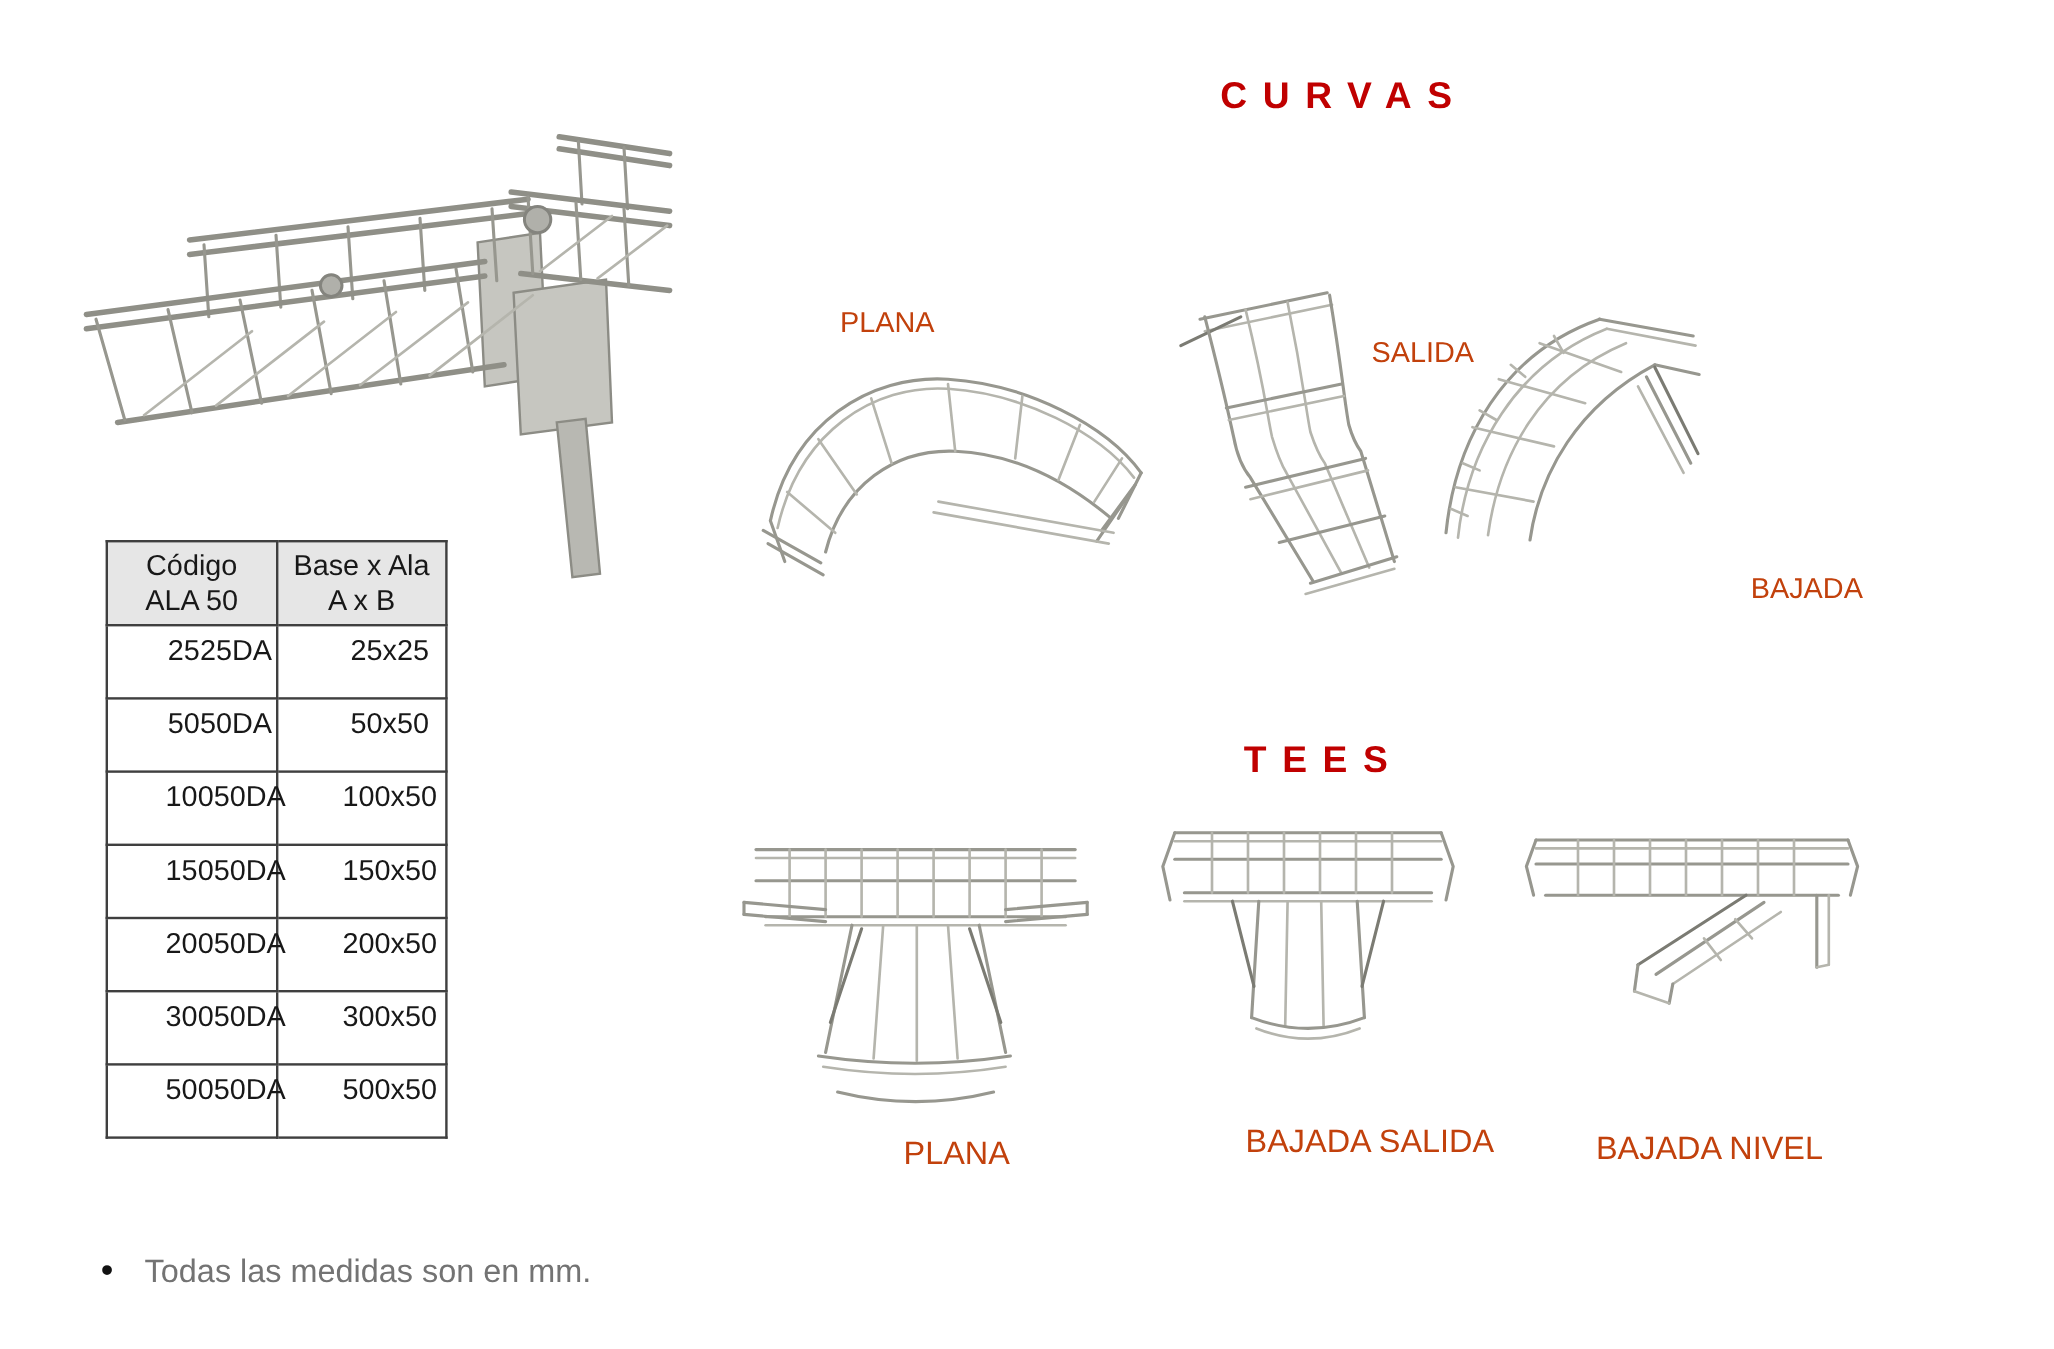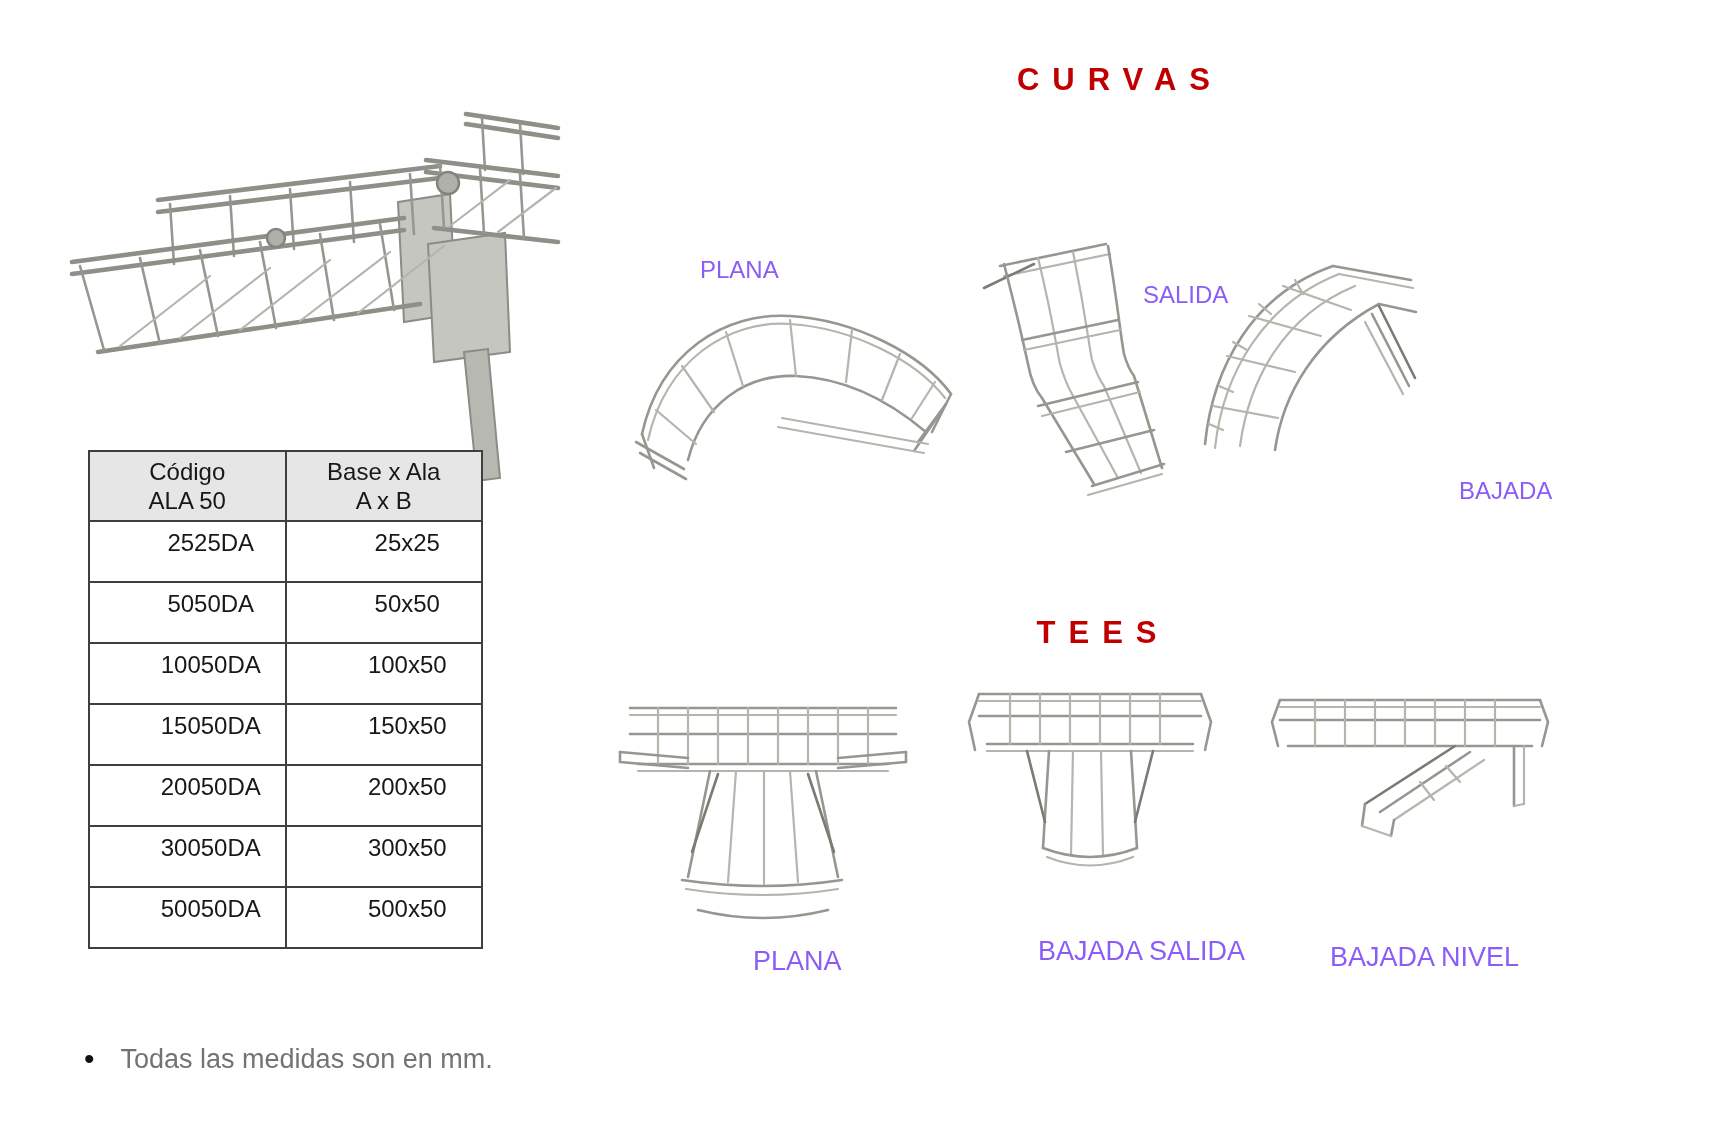--- a/index.html
+++ b/index.html
@@ -7,26 +7,26 @@
     position:relative;width:1712px;height:1124px;background:#ffffff;overflow:hidden;
     font-family:"Liberation Sans", sans-serif;color:#1c1c1c;
   }
   .abs{position:absolute;}
   
   .section-title{
     font-weight:bold;font-size:31px;letter-spacing:13px;color:#C00000;
     text-align:center;white-space:nowrap;
   }
   
-  .photo-label{color:#8b5cf6;white-space:nowrap;}
+  .photo-label{color:#c2410c;white-space:nowrap;}
   .curve-label{font-size:24px;}
   .tee-label{font-size:27px;}
   
   table.dim{
-    border-collapse:collapse;table-layout:fixed;width:395px;
+    border-collapse:collapse;table-layout:fixed;width:285px;
     font-size:24px;line-height:29px;text-align:center;color:#181818;
   }
   table.dim th, table.dim td{border:2px solid #3f3f3f;padding-left:48px;}
   table.dim th{
     background:#e6e6e6;font-weight:normal;height:64px;padding:2px 0;
   }
   table.dim td{height:52px;vertical-align:top;padding-top:6px;}
   
   .note-row{display:flex;align-items:flex-start;}
   .note-bullet{font-size:30px;line-height:34px;margin-right:26px;color:#111;}

